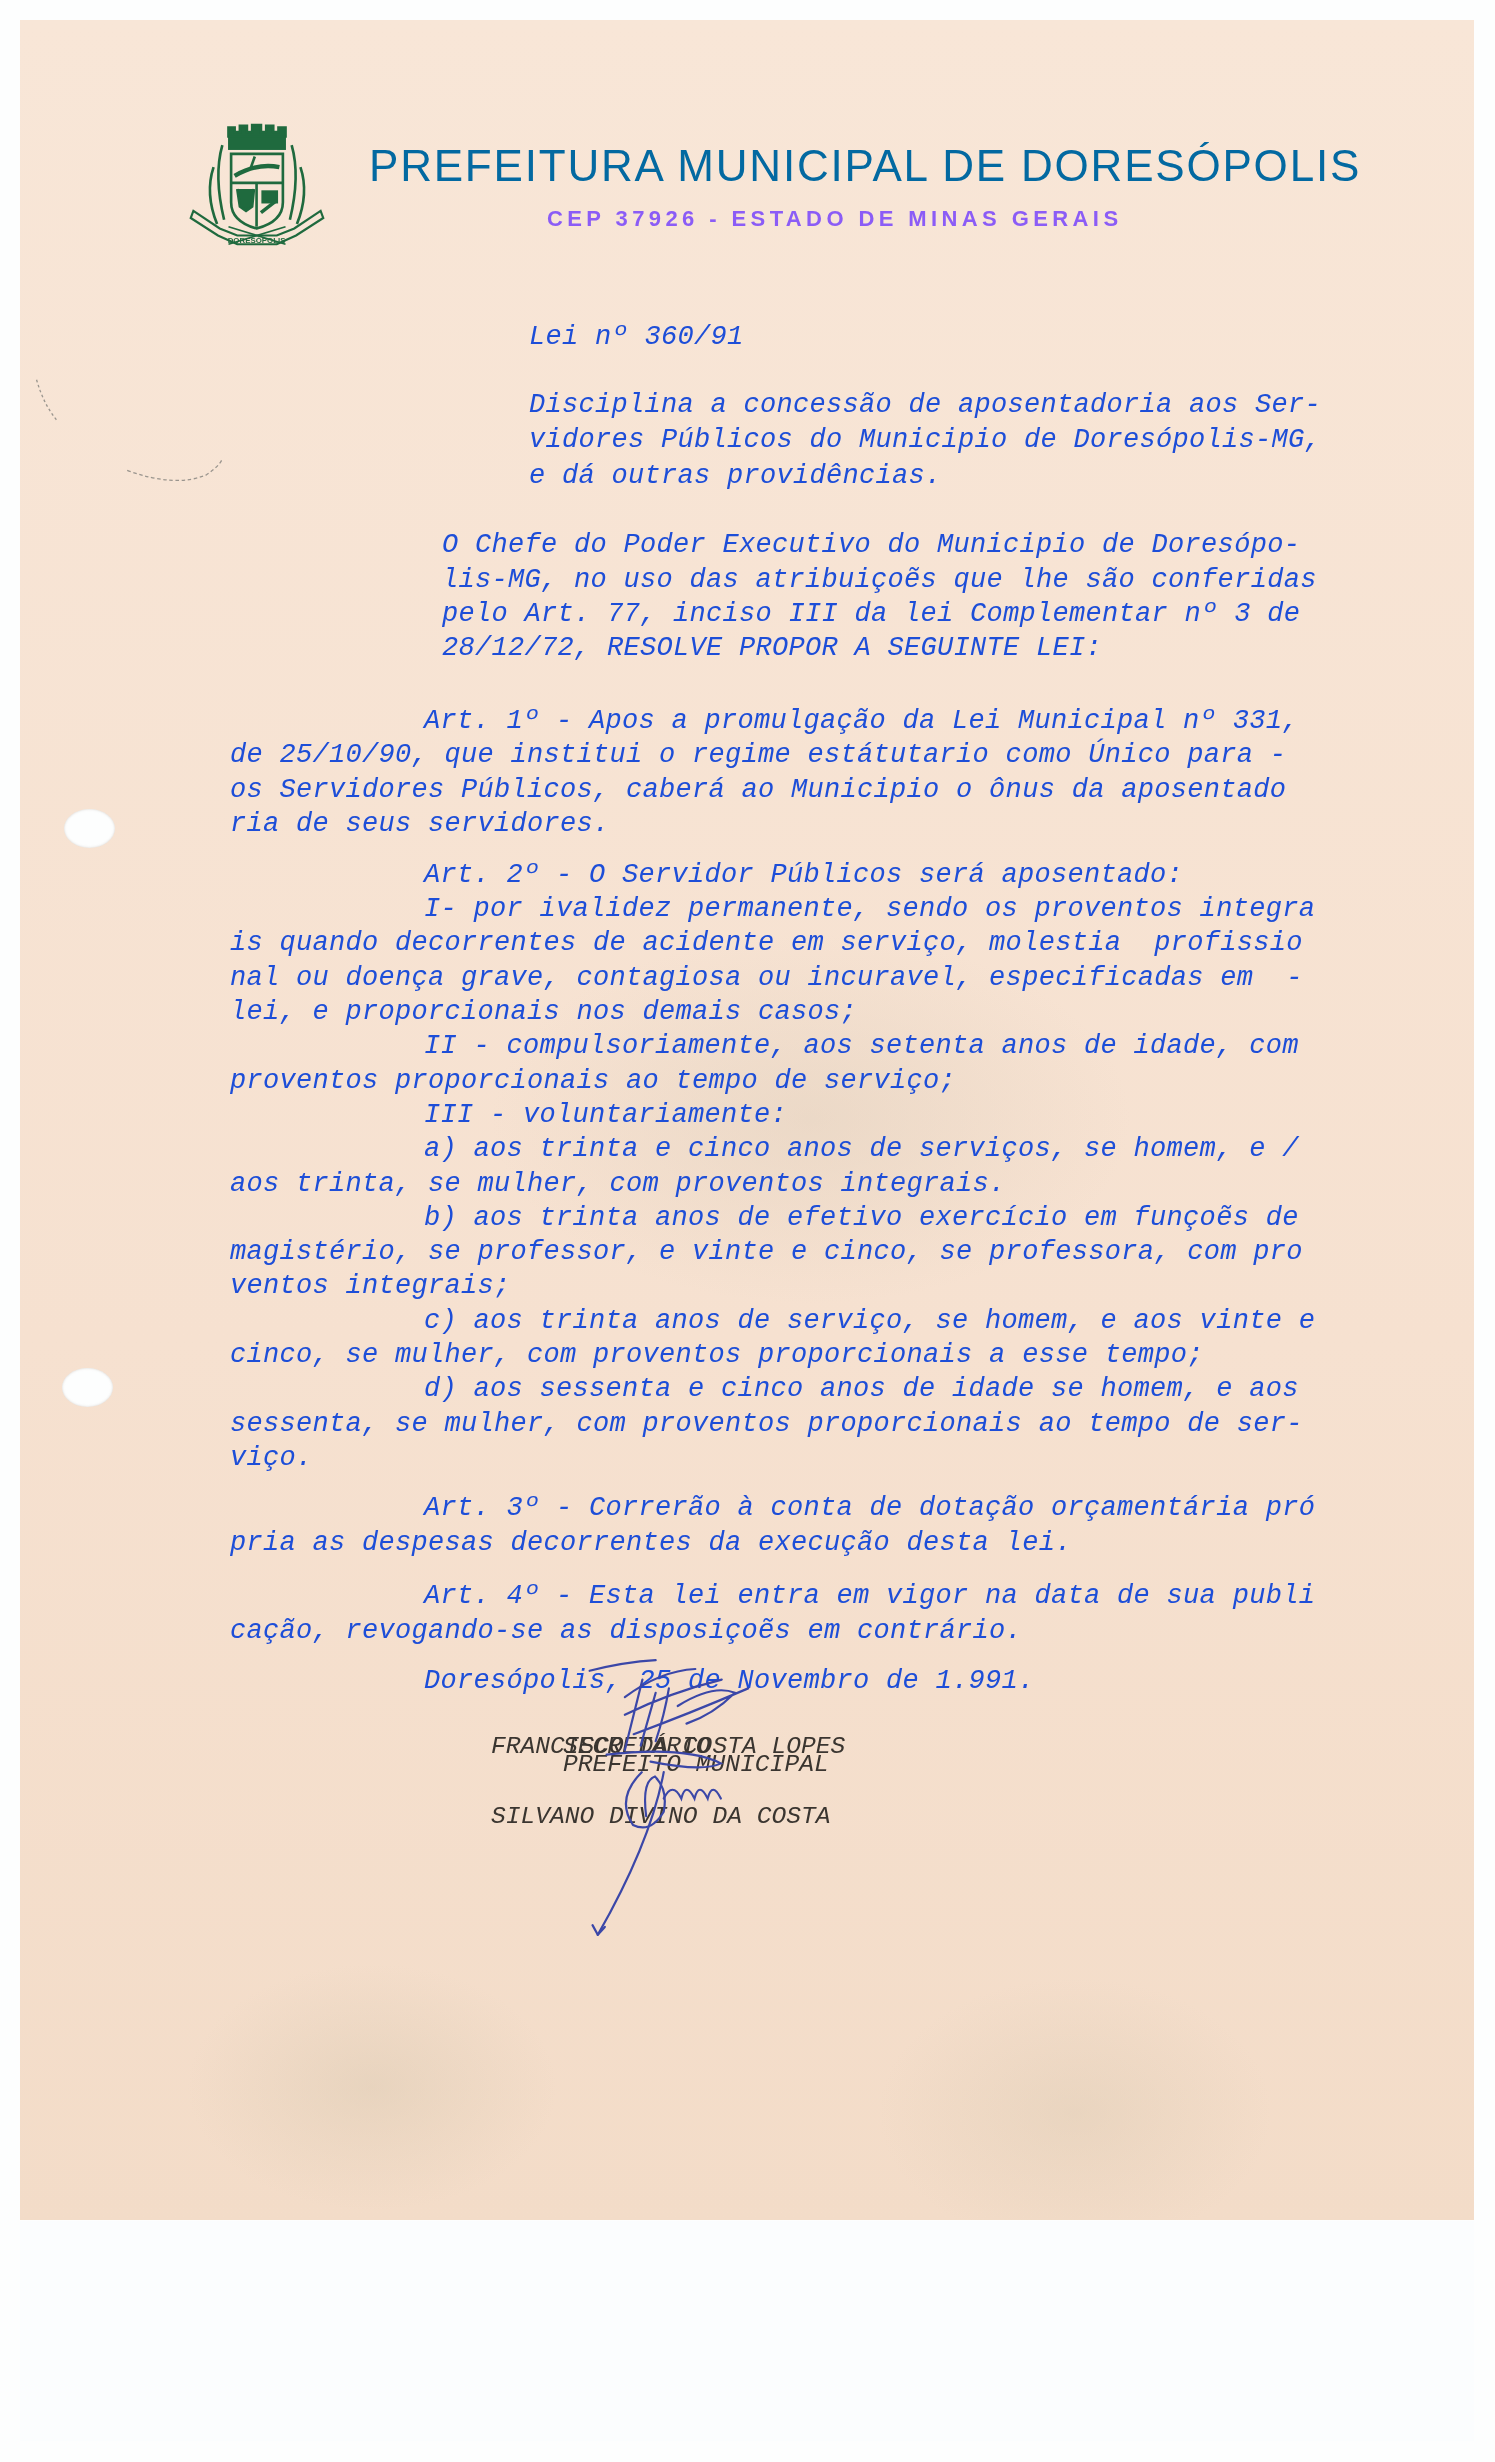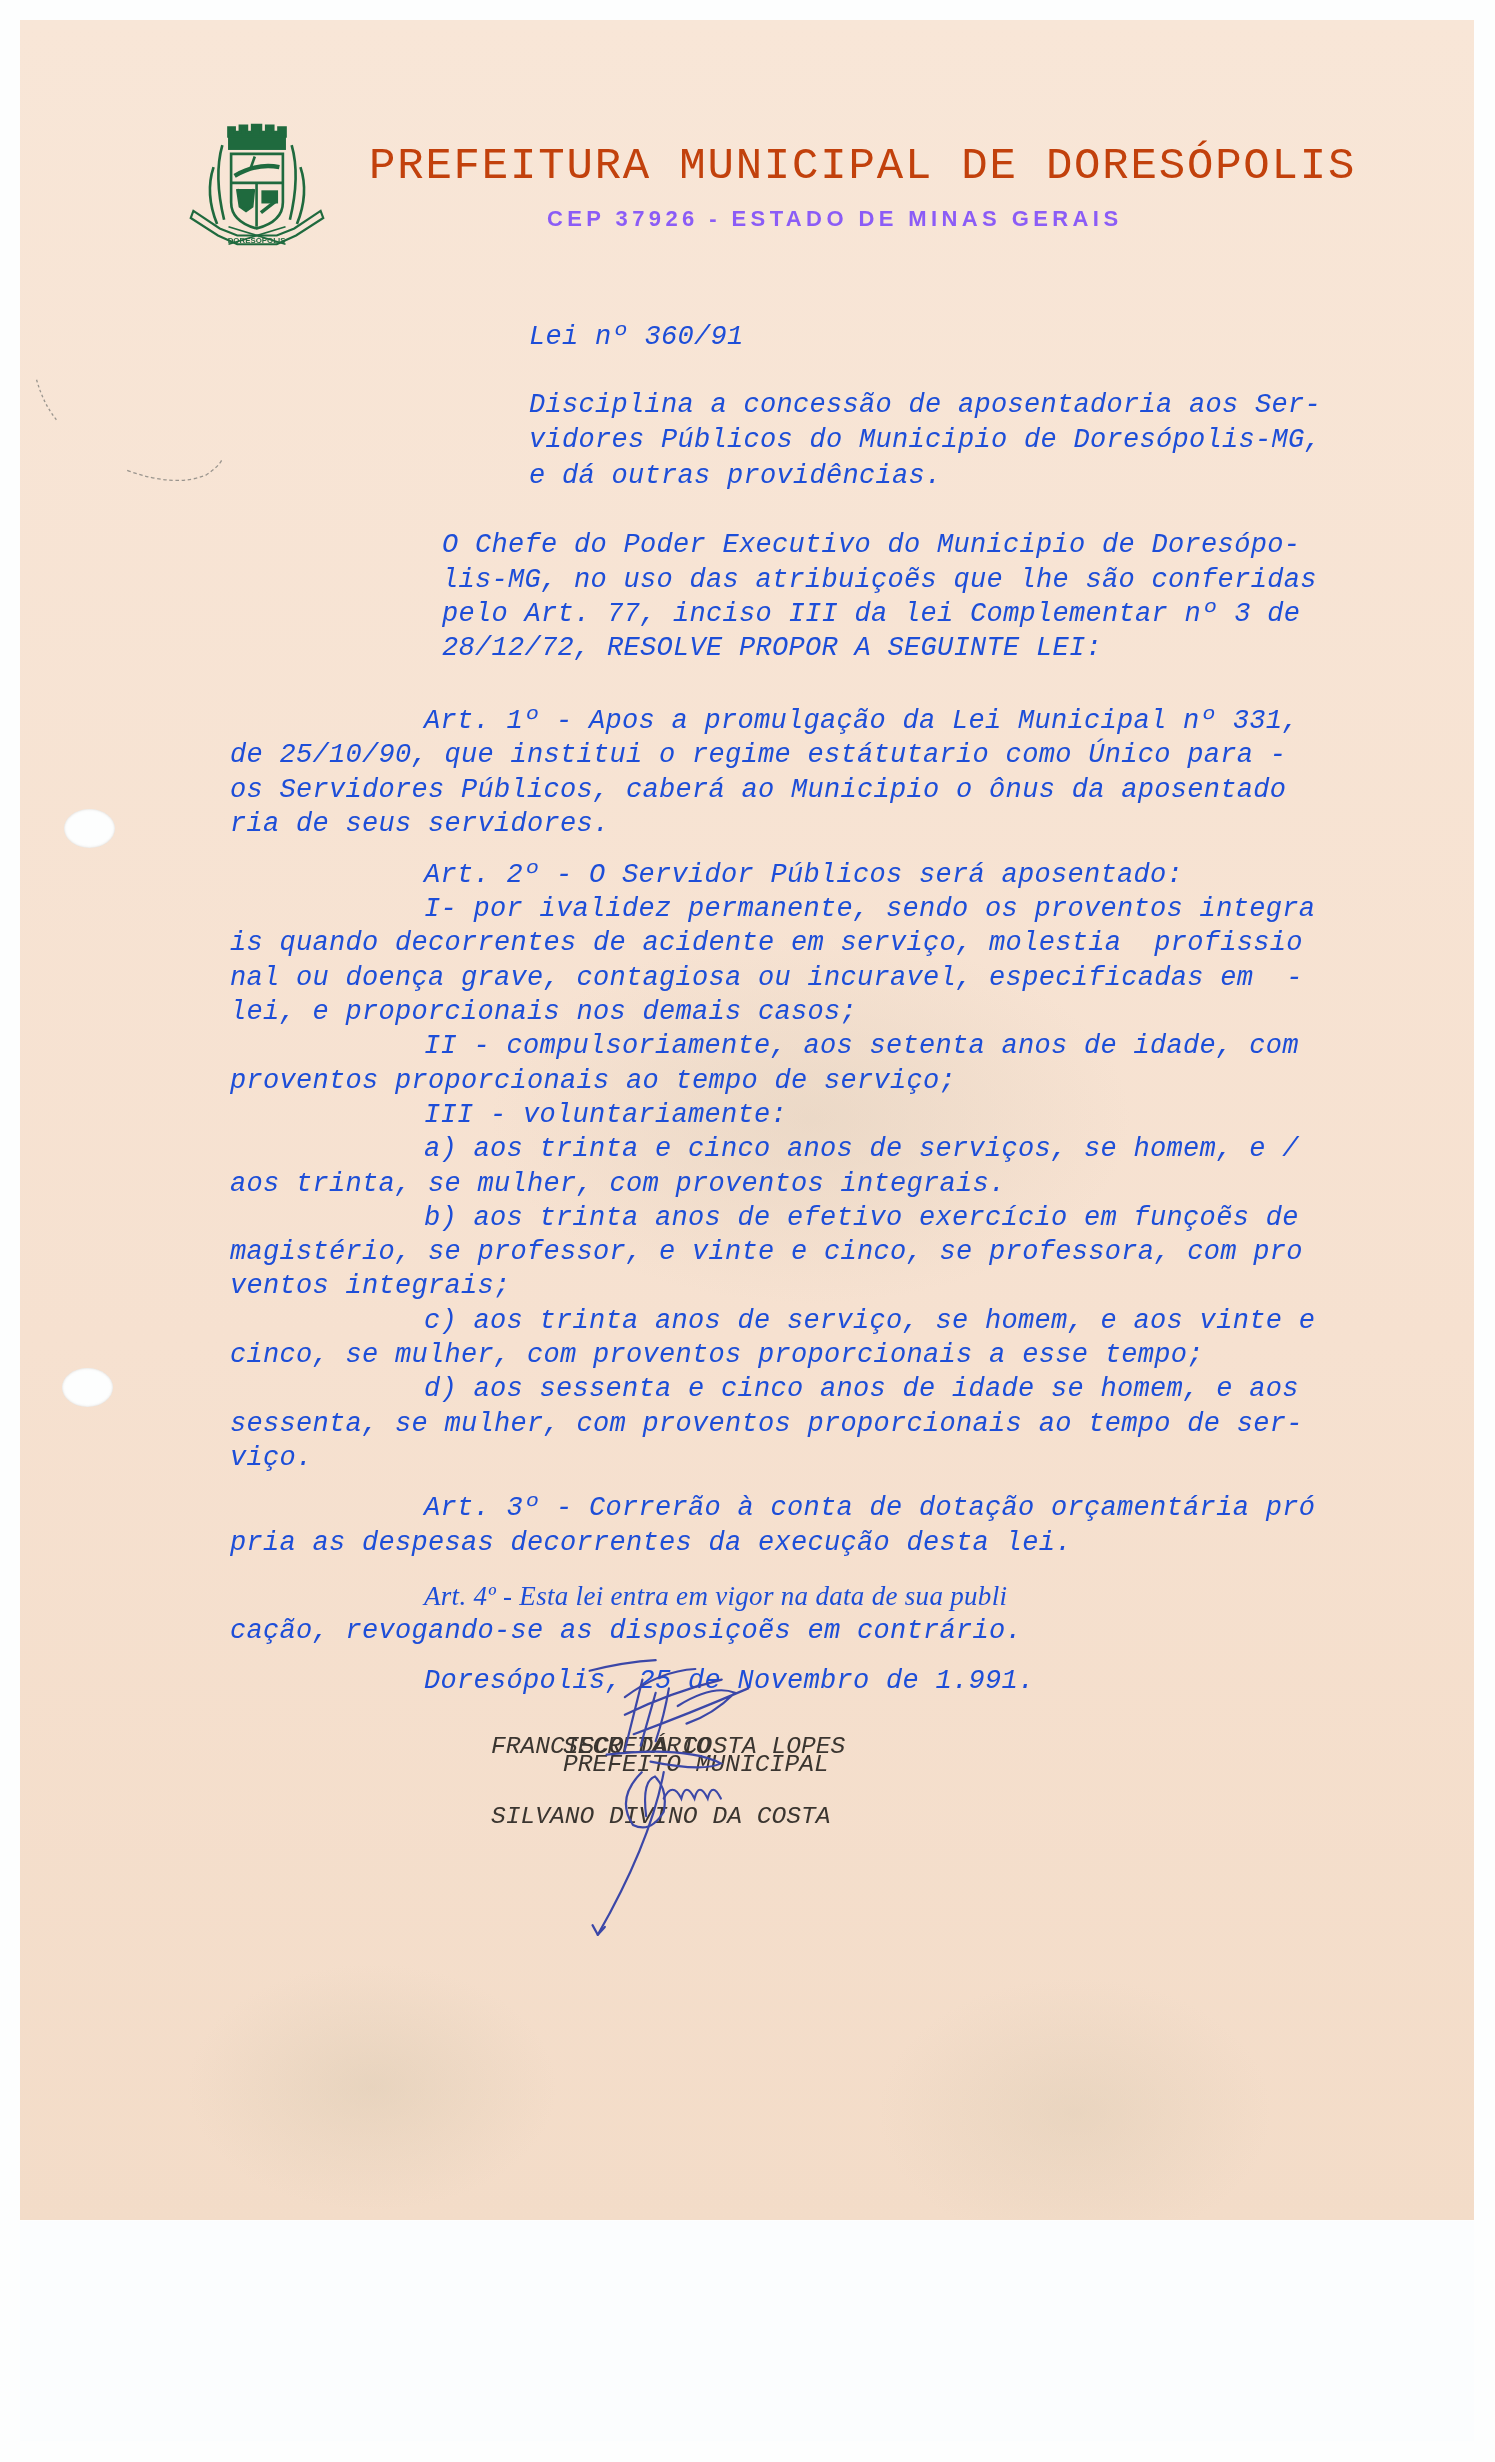--- a/index.html
+++ b/index.html
@@ -21,22 +21,22 @@
     position: absolute; left: 20px; top: 2221px; width: 1454px; height: 220px;
     background: #fbfdfe;
   }
   .punch-hole {
     position: absolute; width: 51px; height: 39px; border-radius: 50%;
     background: #fdfefe; box-shadow: inset 0 0 2.6px rgba(160,150,140,0.4);
   }
   .crest { position: absolute; left: 189px; top: 123px; width: 136px; height: 132px; }
   .letterhead-title {
     position: absolute; left: 369px; top: 141px; width: 1038px;
-    font-family: Liberation Mono, monospace;
-    font-size: 44px; letter-spacing: 1.8px; color: #c2410c; white-space: nowrap;
+    font-family: Liberation Sans, sans-serif;
+    font-size: 44px; letter-spacing: 1.8px; color: #0369a1; white-space: nowrap;
   }
   .letterhead-sub {
     position: absolute; left: 547px; top: 206px;
     font-family: "Liberation Sans", "DejaVu Sans", sans-serif;
     font-weight: bold; font-size: 22px; letter-spacing: 4.4px; color: #8b5cf6; white-space: nowrap;
   }
   .tl {
     position: absolute; font-style: italic; font-size: 27px; color: #1d4ed8;
     white-space: pre; line-height: 1; letter-spacing: 0.3px;
   }
@@ -114,21 +114,21 @@
 <div class="tl" style="left:230px; top:1273px;">ventos integrais;</div>
 <div class="tl" style="left:424px; top:1308px;">c) aos trinta anos de serviço, se homem, e aos vinte e</div>
 <div class="tl" style="left:230px; top:1342px;">cinco, se mulher, com proventos proporcionais a esse tempo;</div>
 <div class="tl" style="left:424px; top:1376px;">d) aos sessenta e cinco anos de idade se homem, e aos</div>
 <div class="tl" style="left:230px; top:1411px;">sessenta, se mulher, com proventos proporcionais ao tempo de ser-</div>
 <div class="tl" style="left:230px; top:1445px;">viço.</div>
 
 <div class="tl" style="left:424px; top:1495px;">Art. 3º - Correrão à conta de dotação orçamentária pró</div>
 <div class="tl" style="left:230px; top:1530px;">pria as despesas decorrentes da execução desta lei.</div>
 
-<div class="tl" style="left:424px; top:1583px;font-family:Liberation Serif, serif;">Art. 4º - Esta lei entra em vigor na data de sua publi</div>
+<div class="tl" style="left:424px; top:1583px;">Art. 4º - Esta lei entra em vigor na data de sua publi</div>
 <div class="tl" style="left:230px; top:1618px;">cação, revogando-se as disposiçoẽs em contrário.</div>
 
 <div class="tl" style="left:424px; top:1668px;">Doresópolis, 25 de Novembro de 1.991.</div>
 
 <div class="sig-name" style="left:491px; top:1735px;">FRANCISCO DA COSTA LOPES</div>
 <div class="sig-name" style="left:563px; top:1753px;">PREFEITO MUNICIPAL</div>
 <div class="sig-name" style="left:491px; top:1805px;">SILVANO DIVINO DA COSTA</div>
 <div class="sig-name" style="left:563px; top:1735px;">SECRETÁRIO</div>
 
 <svg class="signature" width="229" height="106" style="left:572px; top:1653px;" viewBox="0 0 260 120">

